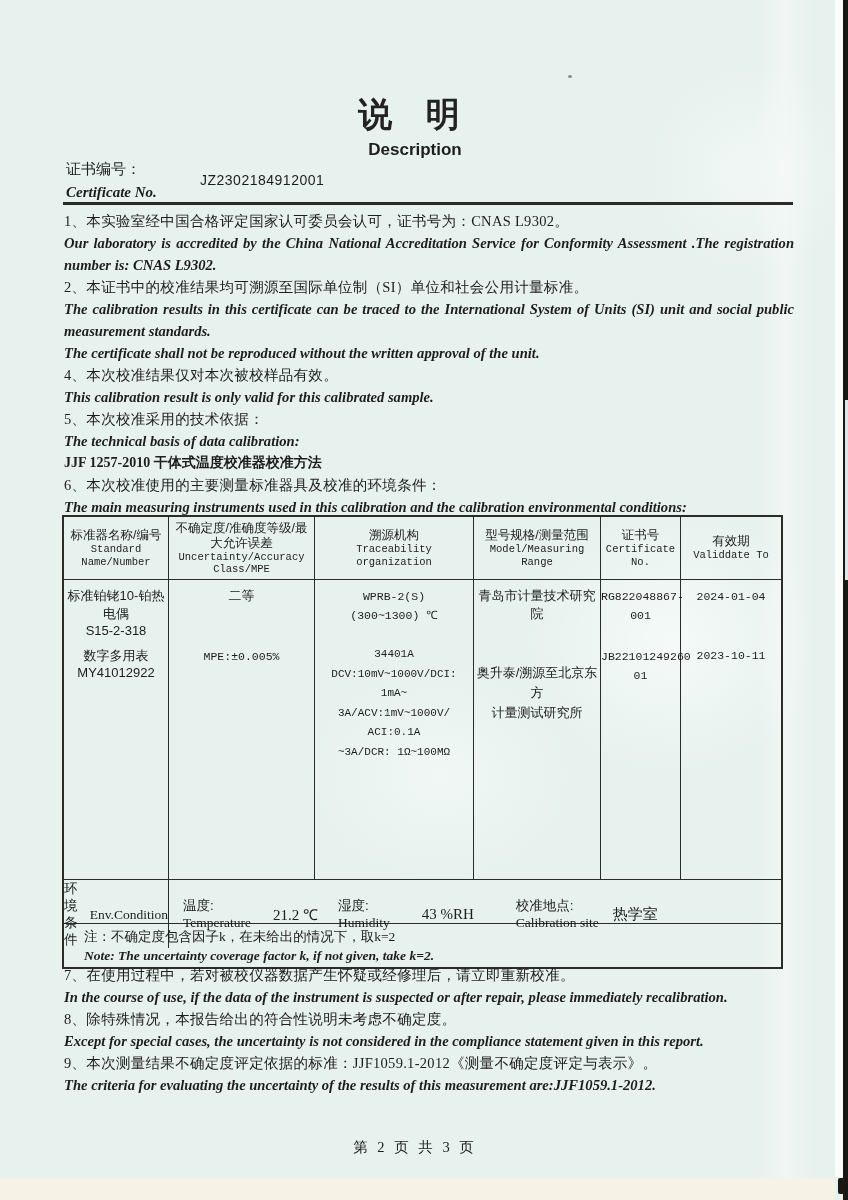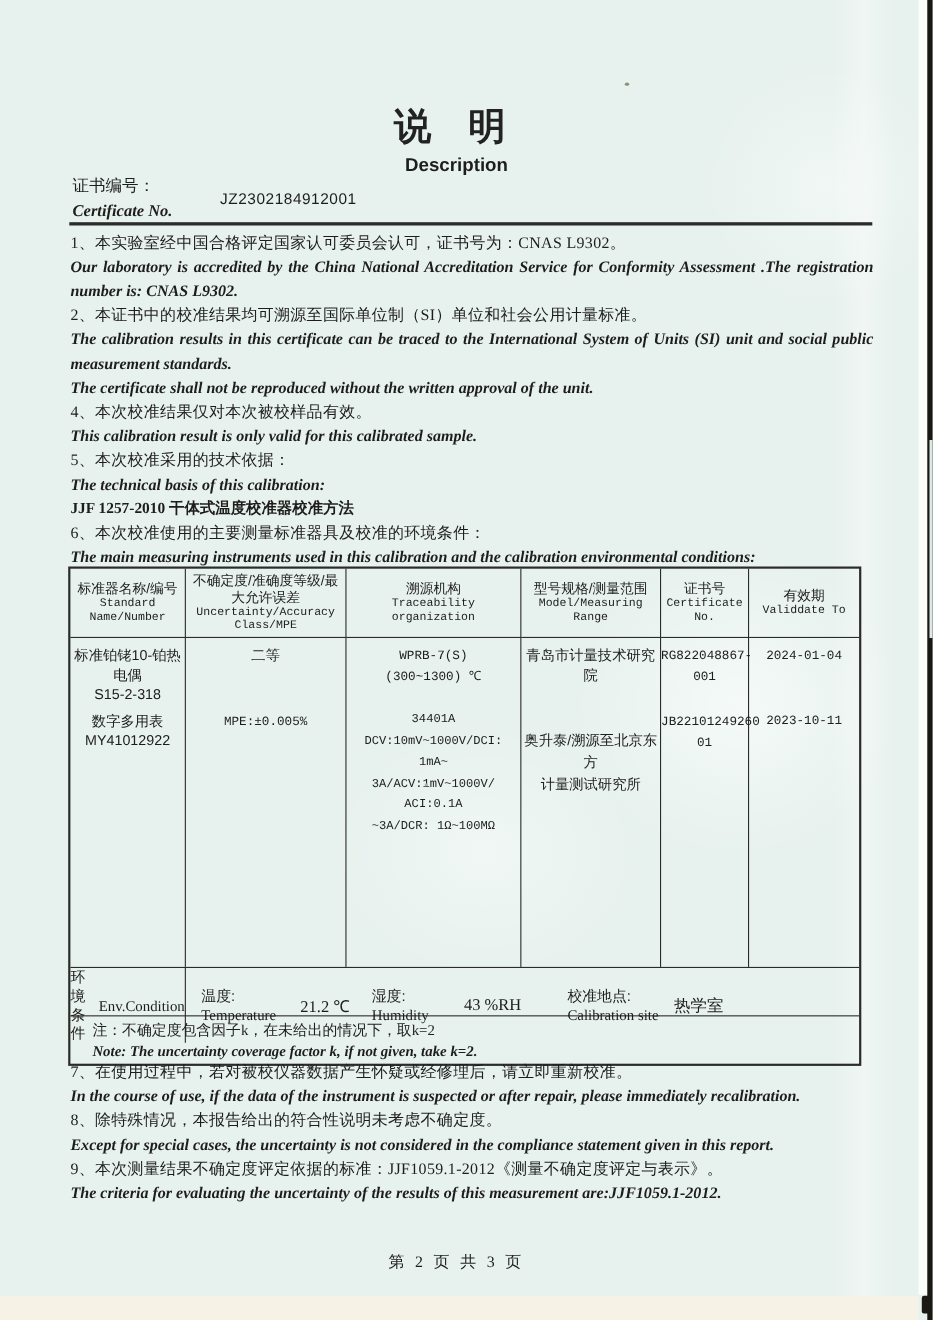--- a/index.html
+++ b/index.html
@@ -110,21 +110,21 @@
 
   <div class="items items-top">
     <div class="zh-line">1、本实验室经中国合格评定国家认可委员会认可，证书号为：CNAS L9302。</div>
     <div class="en-line">Our laboratory is accredited by the China National Accreditation Service for Conformity Assessment .The registration number is: CNAS L9302.</div>
     <div class="zh-line">2、本证书中的校准结果均可溯源至国际单位制（SI）单位和社会公用计量标准。</div>
     <div class="en-line">The calibration results in this certificate can be traced to the International System of Units (SI) unit and social public measurement standards.</div>
     <div class="en-line">The certificate shall not be reproduced without the written approval of the unit.</div>
     <div class="zh-line">4、本次校准结果仅对本次被校样品有效。</div>
     <div class="en-line">This calibration result is only valid for this calibrated sample.</div>
     <div class="zh-line">5、本次校准采用的技术依据：</div>
-    <div class="en-line">The technical basis of this calibration:</div>
+    <div class="en-line">The technical basis of data calibration:</div>
     <div class="bold-line">JJF 1257-2010 干体式温度校准器校准方法</div>
     <div class="zh-line">6、本次校准使用的主要测量标准器具及校准的环境条件：</div>
     <div class="en-line">The main measuring instruments used in this calibration and  the calibration environmental conditions:</div>
   </div>
 
   <div class="ctable">
     <div class="trow thead">
       <div class="th">
         <div class="th-zh">标准器名称/编号</div>
         <div class="th-en cell-blk">Standard
@@ -160,21 +160,21 @@
         <div class="cell-blk cjk13">标准铂铑10-铂热电偶
 S15-2-318</div>
         <div class="cell-blk cjk13 mt-name">数字多用表
 MY41012922</div>
       </div>
       <div class="td">
         <div class="cell-blk cjk13">二等</div>
         <div class="cell-blk mono12 mt-grade">MPE:±0.005%</div>
       </div>
       <div class="td">
-        <div class="cell-blk mono12">WPRB-7(S)
+        <div class="cell-blk mono12">WPRB-2(S)
 (300~1300) ℃</div>
         <div class="cell-blk mono11 mt-model">34401A
 DCV:10mV~1000V/DCI: 1mA~
 3A/ACV:1mV~1000V/ ACI:0.1A
 ~3A/DCR: 1Ω~100MΩ</div>
       </div>
       <div class="td">
         <div class="cell-blk cjk13">青岛市计量技术研究院</div>
         <div class="cell-blk cjk13 mt-trace" style="line-height:20px">奥升泰/溯源至北京东方
 计量测试研究所</div>

